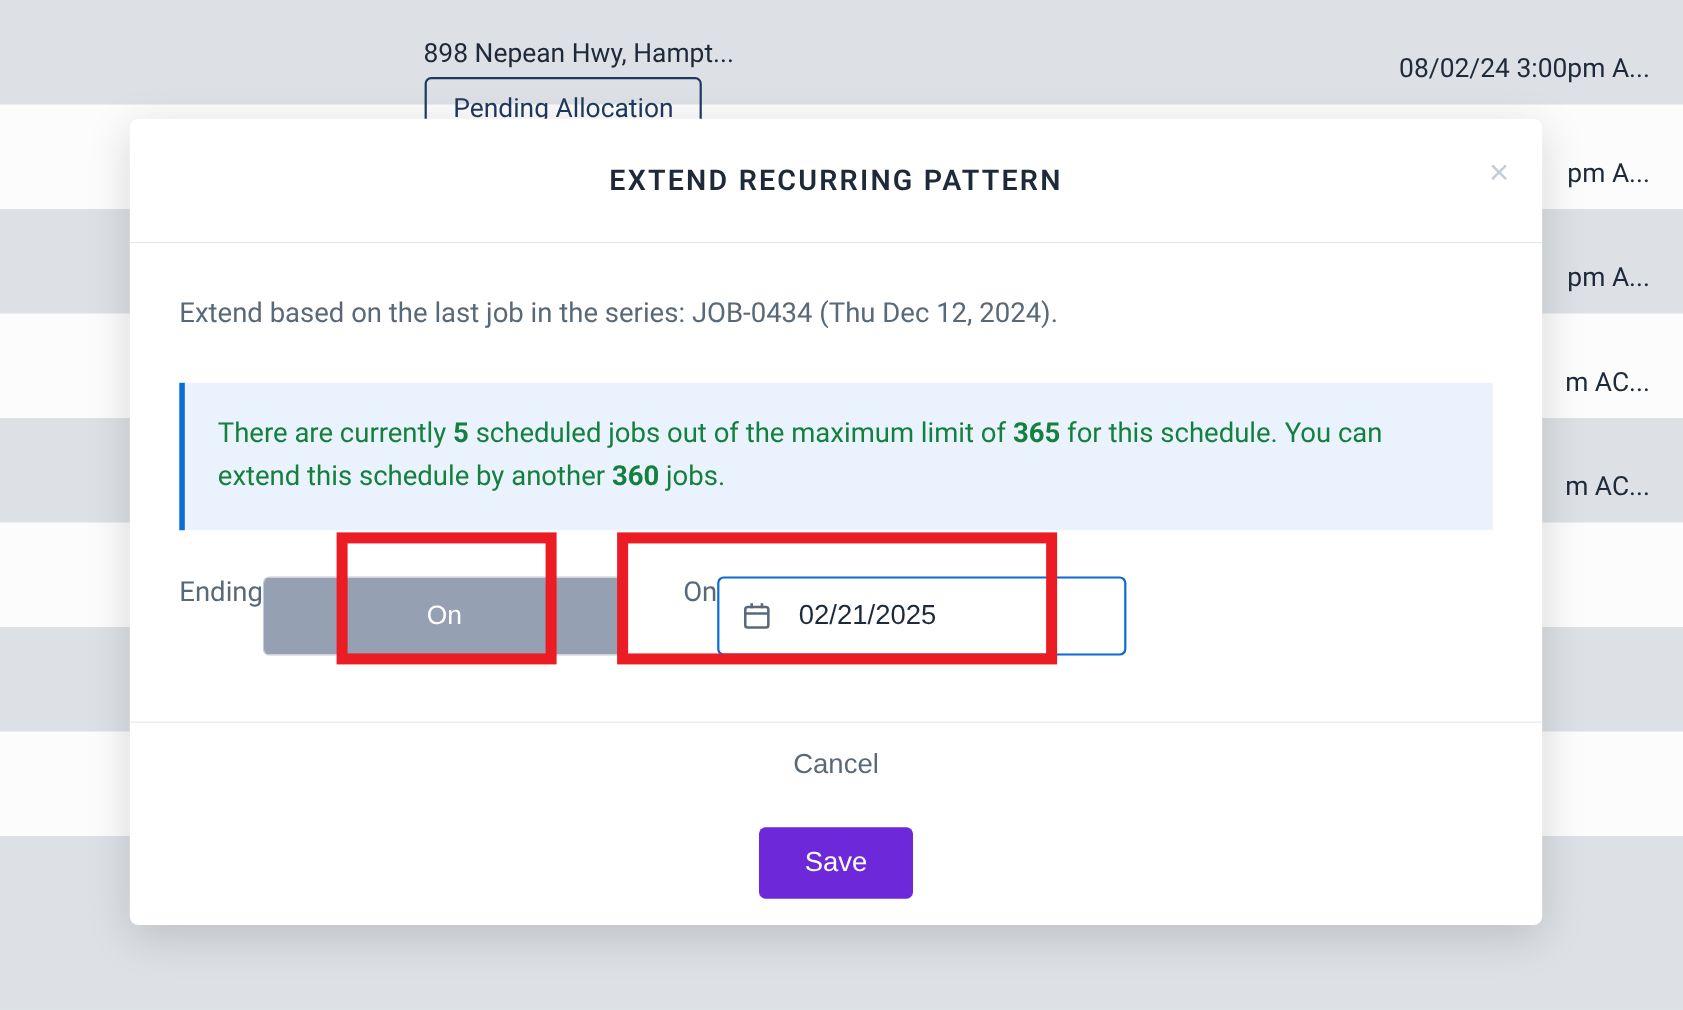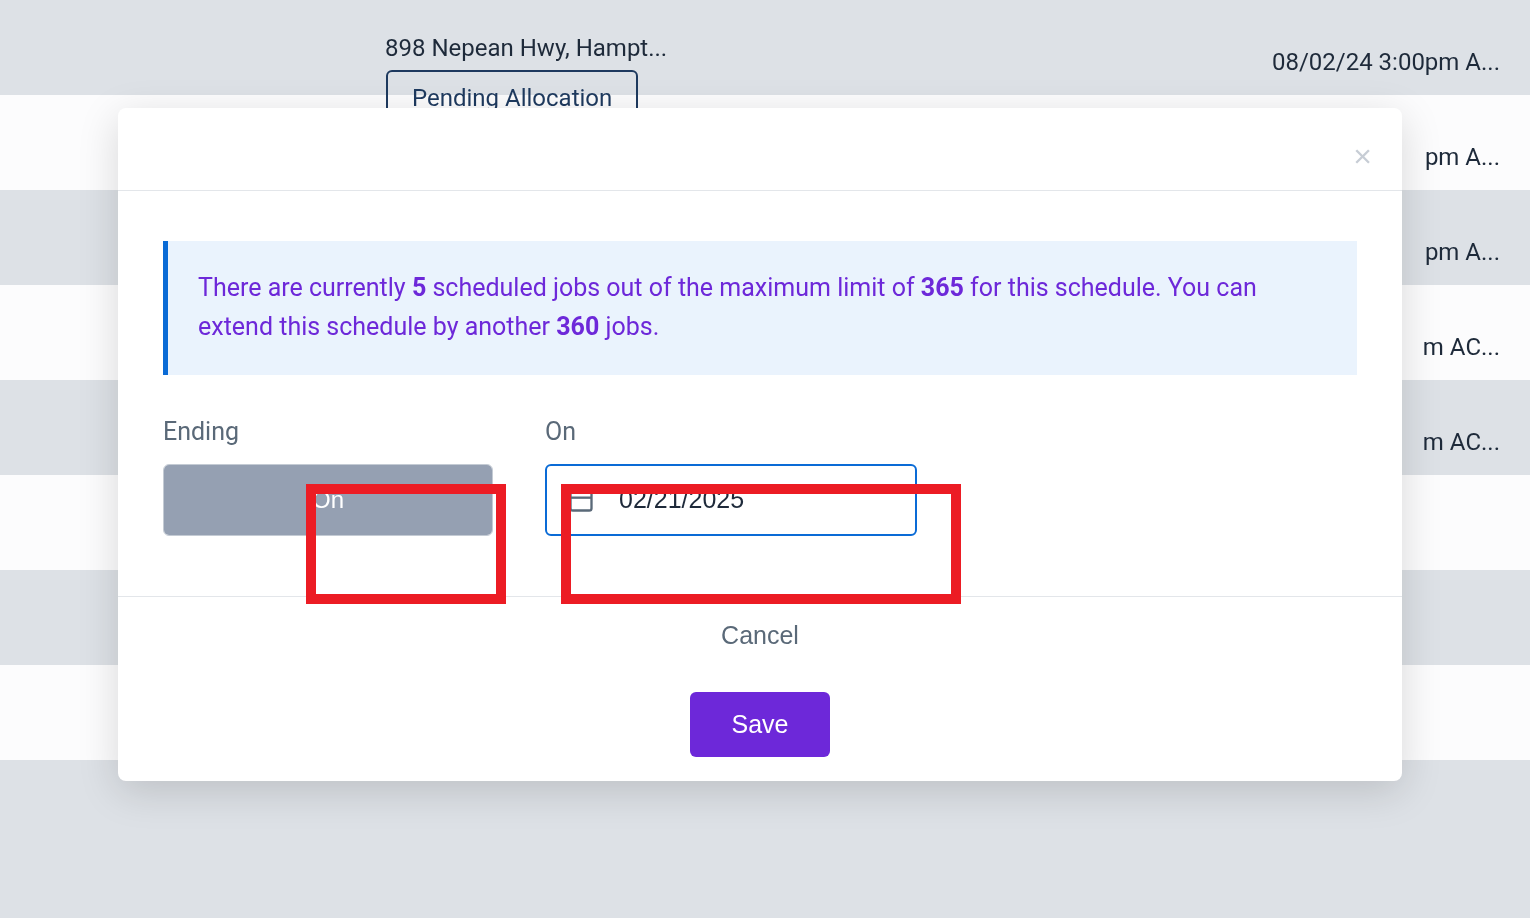--- a/index.html
+++ b/index.html
@@ -32,26 +32,26 @@
     display: flex; align-items: center; justify-content: center; position: relative;
   }
   .modal-title { font-size: 26px; font-weight: 600; letter-spacing: 2px; color: #1e2a3a; }
   .close-btn { position: absolute; right: 30px; top: 32px; font-size: 32px; color: #c7cdd5; cursor: pointer; background: none; border: none; line-height: 1; }
 
   .modal-body { padding: 50px 45px 60px 45px; }
   .intro-text { font-size: 25px; color: #5a6978; margin-bottom: 48px; }
 
   .info-box {
     background: #eaf3fd; border-left: 5px solid #0a6bd6;
-    padding: 28px 30px; font-size: 25px; color: #6d28d9; line-height: 1.55;
+    padding: 28px 30px; font-size: 25px; color: #15803d; line-height: 1.55;
   }
   .info-box b { font-weight: 700; }
 
   .controls { margin-top: 42px; display: flex; gap: 52px; align-items: flex-start; }
-  .control-group { display: flex; flex-direction: column; }
+  .control-group { display: flex; flex-direction: row; }
   .control-label { font-size: 25px; color: #5a6978; margin-bottom: 18px; }
 
   .toggle-wrap { display: flex; border: 1px solid #c4cbd4; border-radius: 6px; overflow: hidden; width: 330px; height: 72px; }
   .toggle-btn { flex: 1; background: #fff; color: #5a6978; font-size: 24px; border: none; cursor: pointer; }
   .toggle-btn.active { background: #95a0b2; color: #fff; }
 
   .toggle-highlight {
     position: absolute; border: 10px solid #ec1c24; pointer-events: none;
     top: 484px; left: 306px; width: 200px; height: 120px;
   }
@@ -105,26 +105,28 @@
   <div class="bg-row even"></div>
   <div class="bg-row odd"></div>
   <div class="bg-row even"></div>
   <div class="bg-row odd"></div>
 </div>
 
 <div class="status-badge">Pending Allocation</div>
 
 <div class="modal">
   <div class="modal-header">
+    <div class="modal-title">EXTEND RECURRING PATTERN</div>
     <button class="close-btn">
       <span>×</span>
     </button>
   </div>
 
   <div class="modal-body">
+    <div class="intro-text">Extend based on the last job in the series: JOB-0434 (Thu Dec 12, 2024).</div>
 
     <div class="info-box">
       <span>There are currently </span><b>5</b><span> scheduled jobs out of the maximum limit of </span><b>365</b><span> for this schedule. You can extend this schedule by another </span><b>360</b><span> jobs.</span>
     </div>
 
     <div class="controls">
       <div class="control-group">
         <div class="control-label">Ending</div>
         <div class="toggle-wrap">
           <button class="toggle-btn active">On</button>

